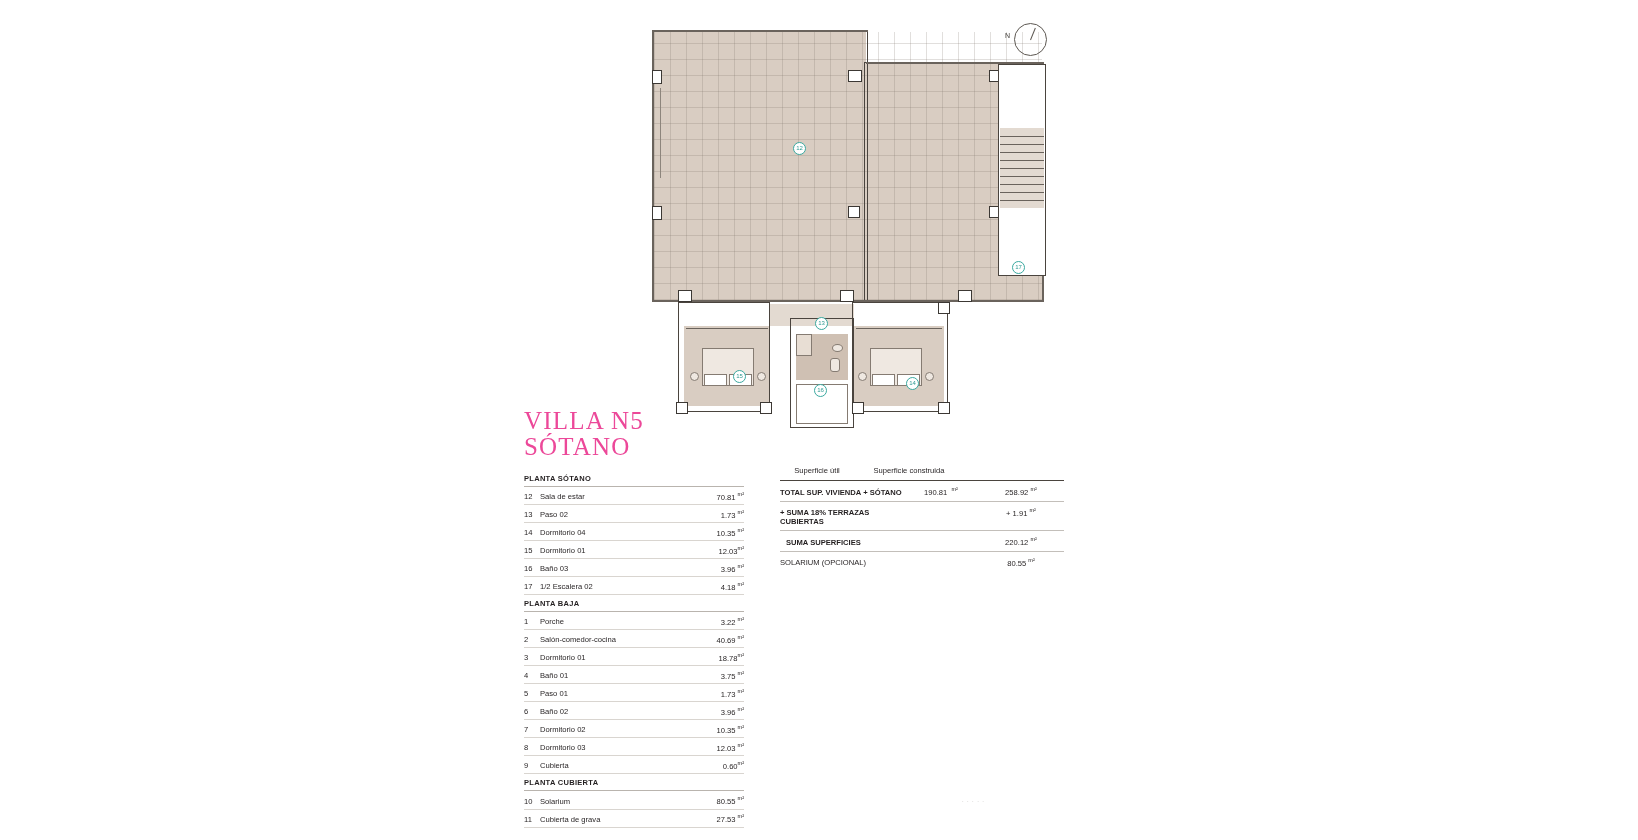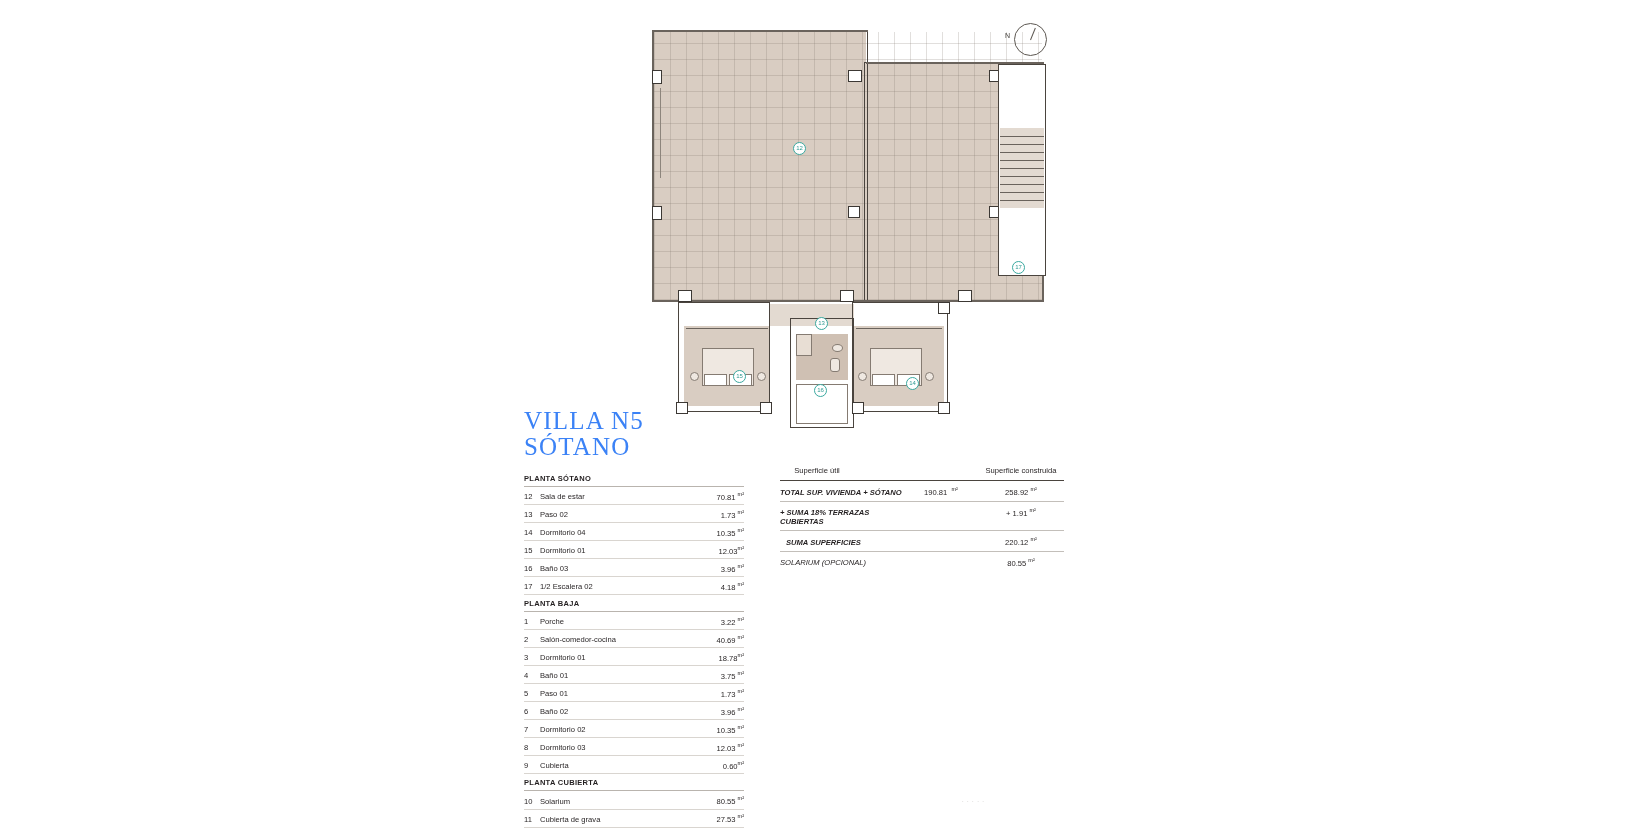--- a/index.html
+++ b/index.html
@@ -87,21 +87,21 @@
   }
 
   
   #title {
     position: absolute;
     left: 524px; top: 408px;
     font-family: "Liberation Serif", serif;
     font-size: 25px;
     letter-spacing: 1.2px;
     line-height: 26px;
-    color: #3b82f6;
+    color: #ec4899;
   }
 
   
   #legend {
     position: absolute;
     left: 524px; top: 470px;
     width: 220px;
     font-size: 8px;
   }
   .sec-head {
@@ -125,35 +125,35 @@
 
   
   #totals {
     position: absolute;
     left: 780px; top: 466px;
     width: 284px;
     font-size: 8px;
   }
   #totals .thead {
     display: flex;
-    justify-content: space-between;
+    justify-content: flex-start;
     font-size: 7.6px;
     padding-bottom: 5px;
   }
   #totals .thead .c1 { width: 74px; text-align: center; }
-  #totals .thead .c2 { width: 86px; text-align: center; }
+  #totals .thead .c2 { width: 86px; text-align: center; margin-left: 12px; }
   .trow {
     display: flex;
     align-items: baseline;
     border-top: 1px solid #4a443e;
     padding: 5px 0 4px 0;
     font-size: 7.6px;
   }
   .trow.thin { border-top: 1px solid #c3bfba; }
-  .trow .lbl { flex: 1; font-style: italic; }
+  .trow .lbl { flex: 1; }
   .trow .v1 { width: 74px; text-align: center; white-space: nowrap; }
   .trow .v2 { width: 86px; text-align: center; white-space: nowrap; }
   .trow.bold .lbl { font-weight: bold; }
   .trow.bold2 .lbl { font-weight: bold; padding-left: 6px; }
   sup { font-size: 5.5px; vertical-align: super; }
 
   #footmark {
     position: absolute;
     left: 962px; top: 798px;
     font-size: 5px;

